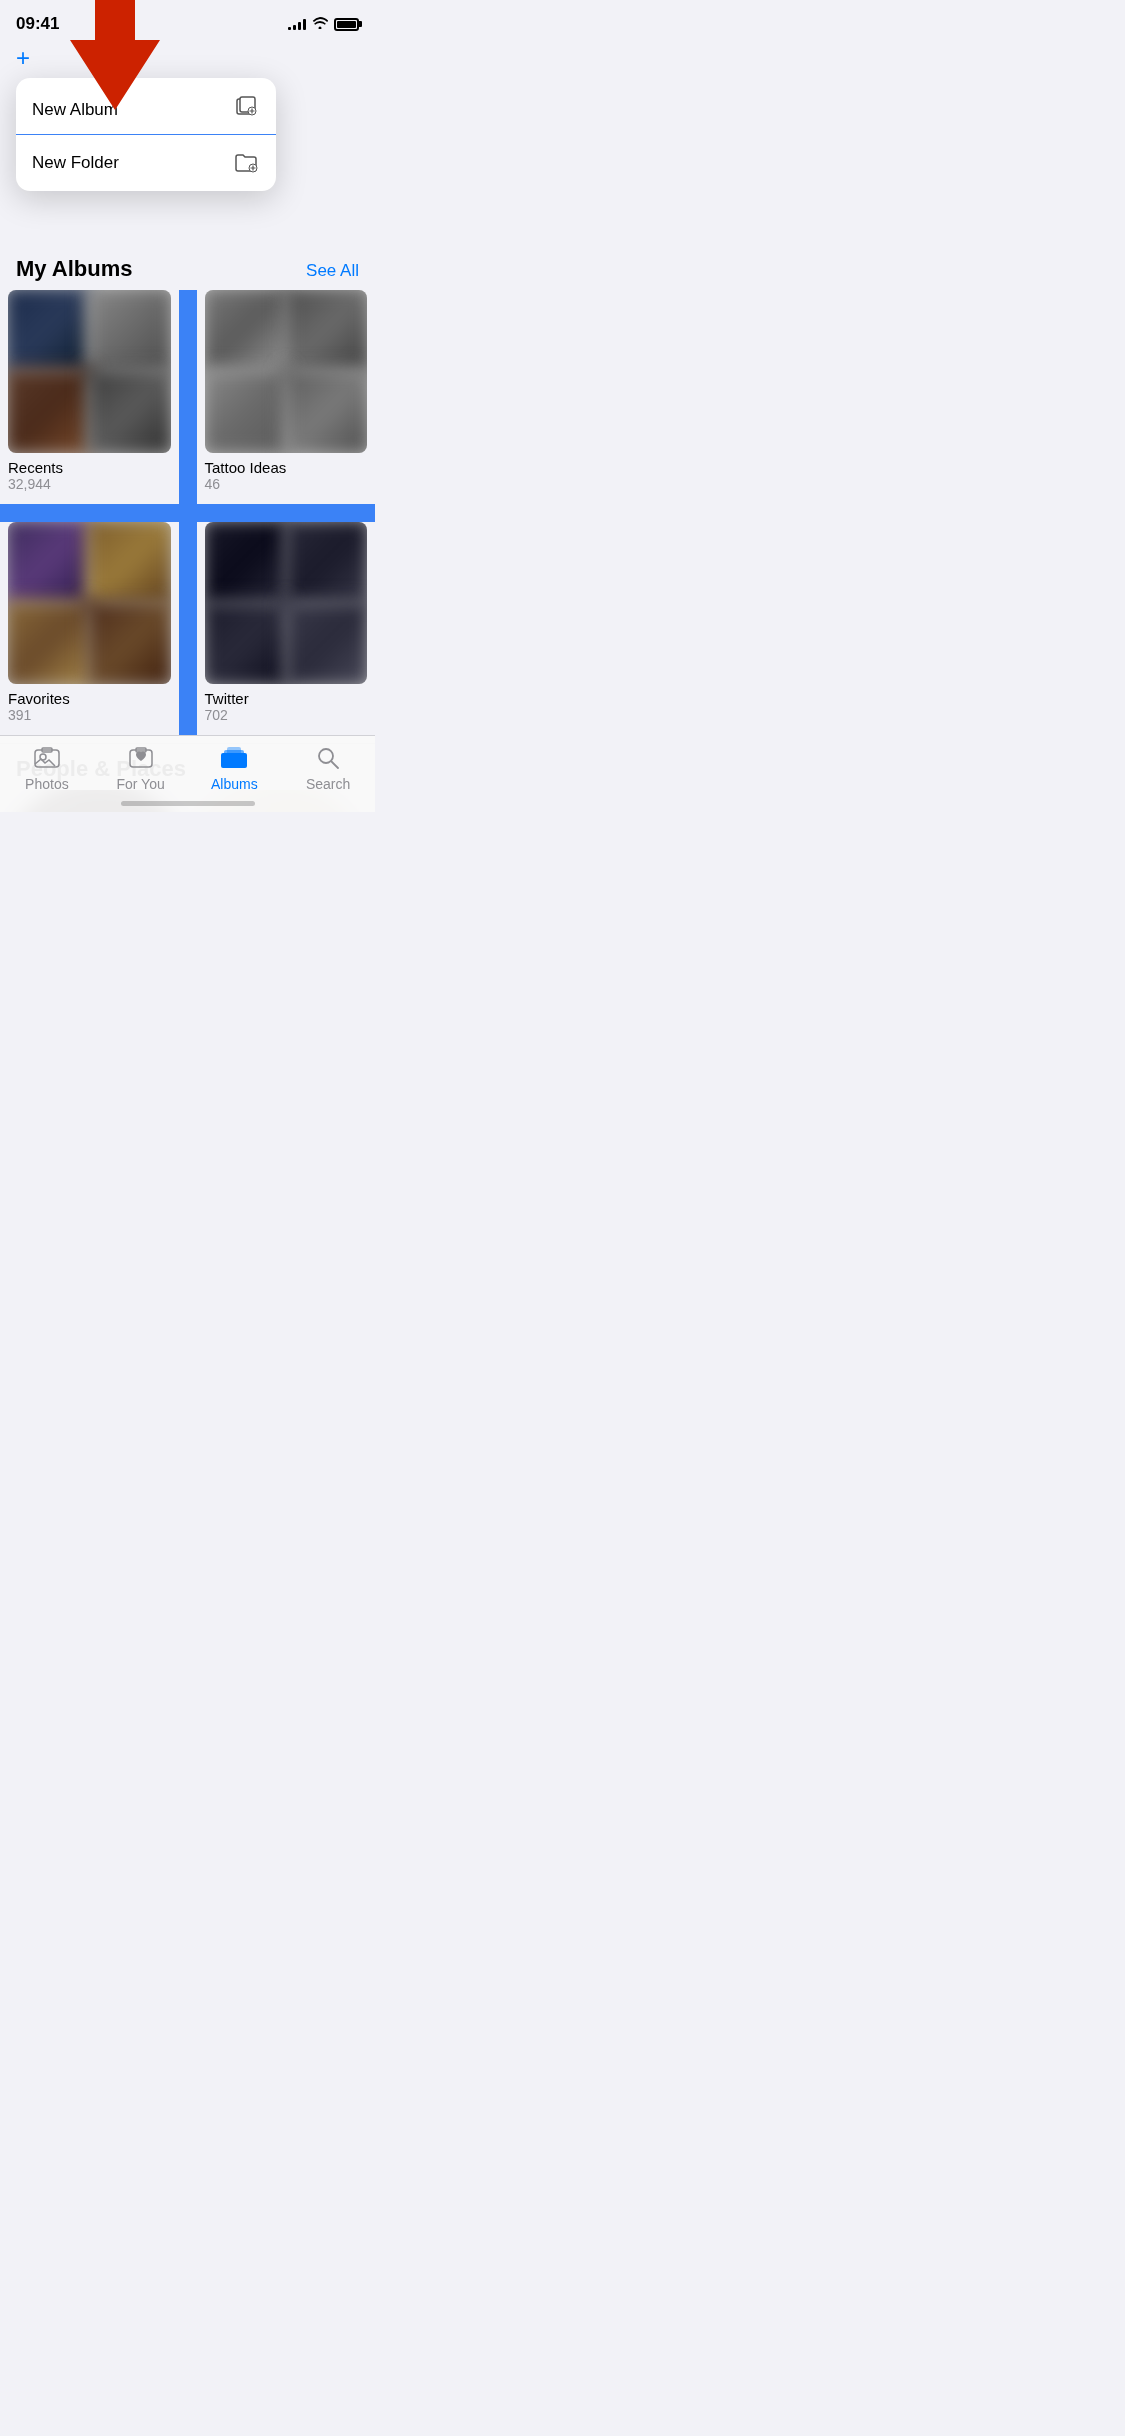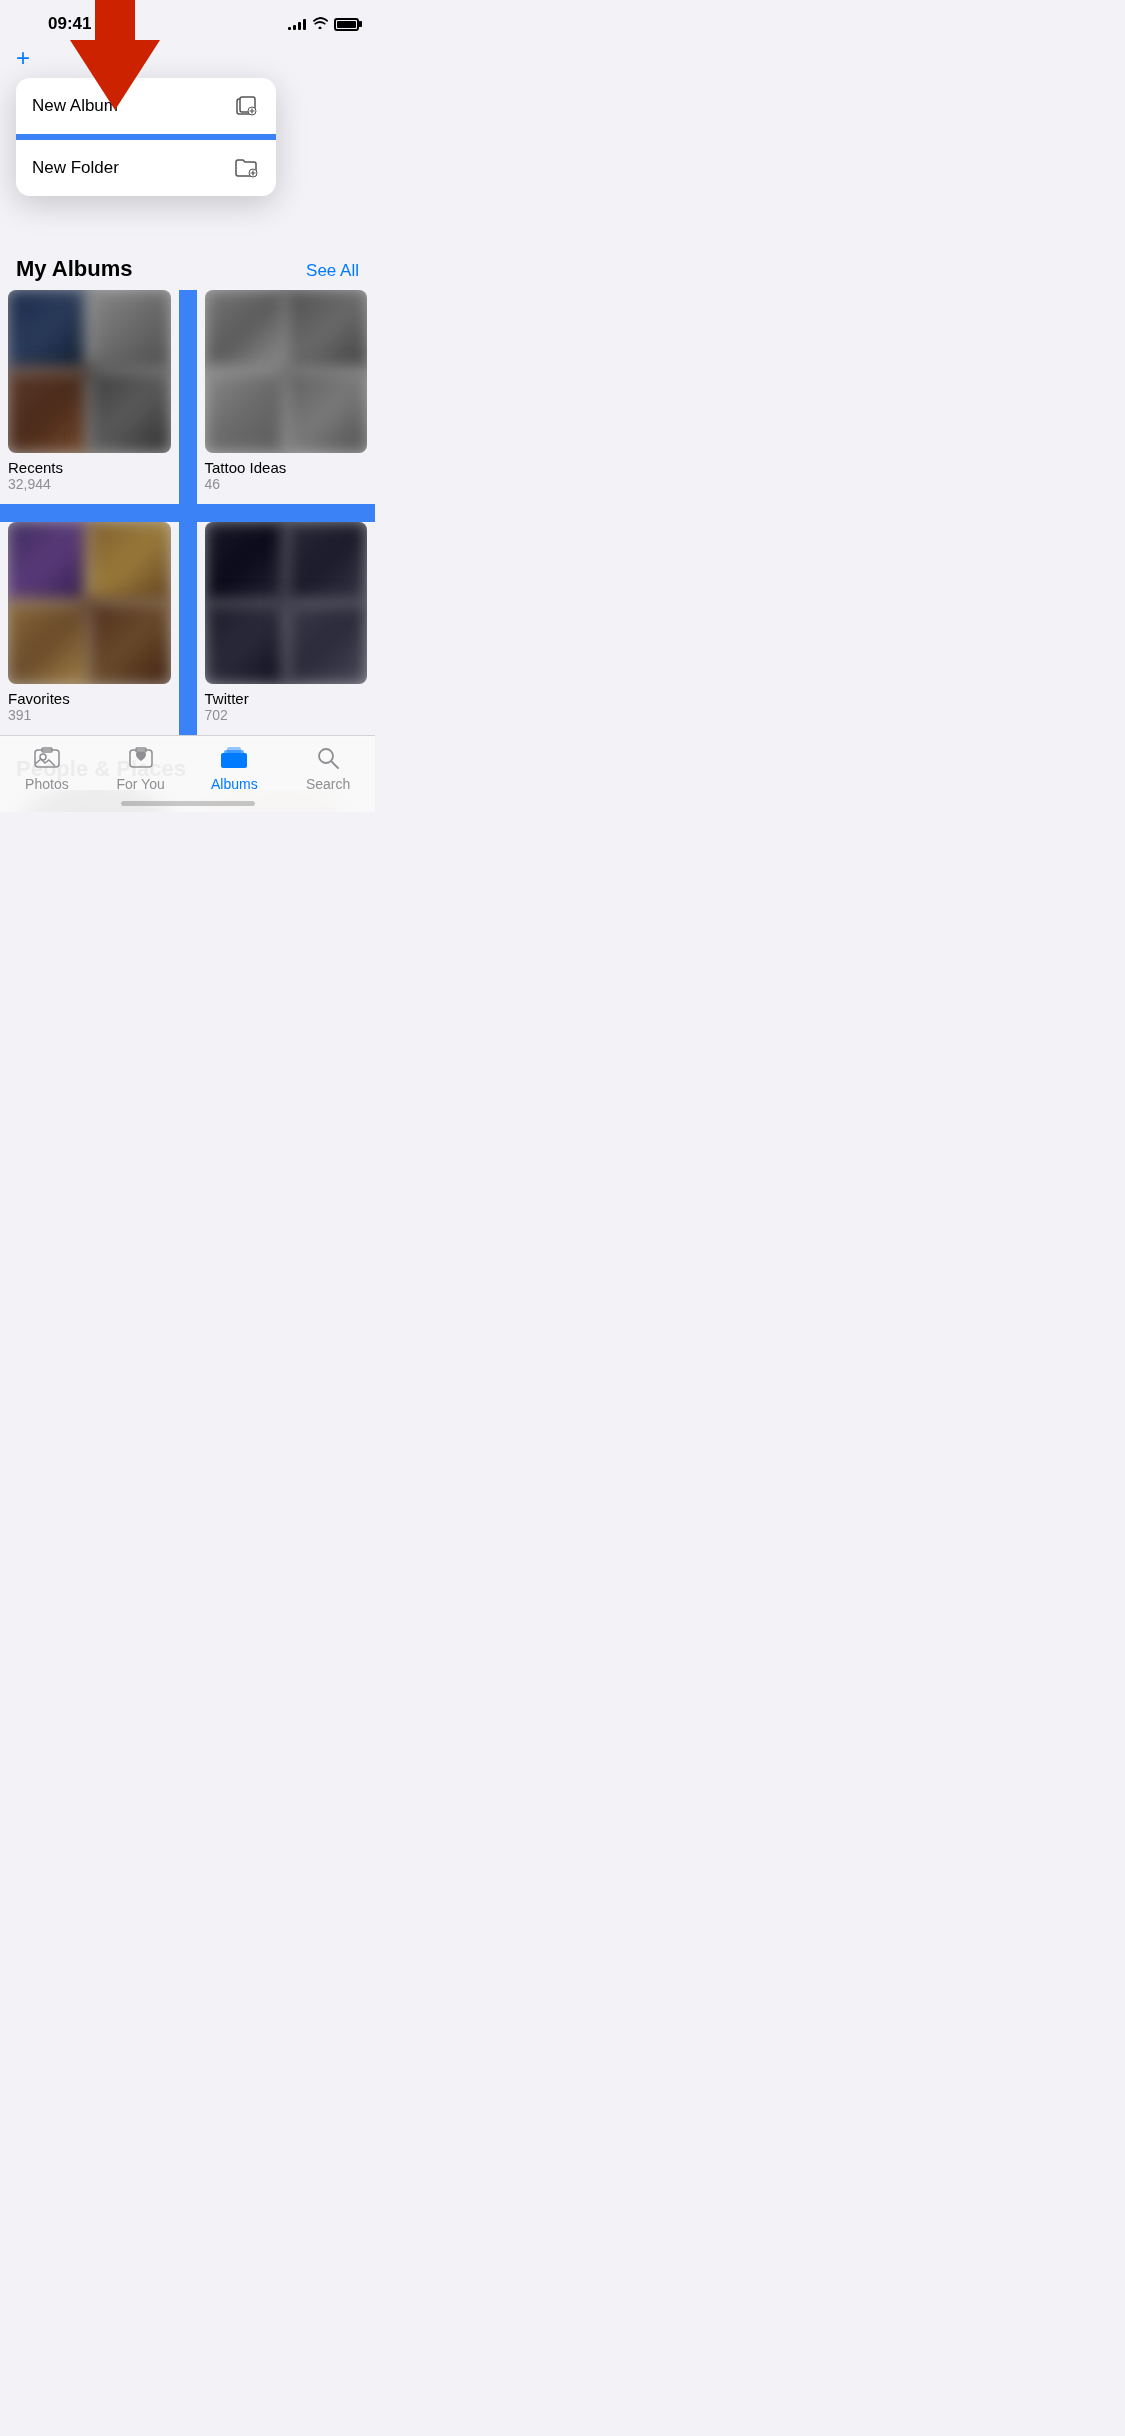--- a/index.html
+++ b/index.html
@@ -20,21 +20,20 @@
       justify-content: space-between;
       align-items: center;
       padding: 14px 16px 8px;
       background: #f2f2f7;
     }
 
     .status-time {
       font-size: 17px;
       font-weight: 600;
       color: #000;
-      margin-left: 32px;
     }
 
     .status-icons {
       display: flex;
       align-items: center;
       gap: 6px;
     }
 
     .signal-bars {
       display: flex;
@@ -115,21 +114,22 @@
 
     .dropdown-item {
       display: flex;
       justify-content: space-between;
       align-items: center;
       padding: 14px 16px;
       cursor: pointer;
     }
 
     .dropdown-item:first-child {
-      border-bottom: 6px solid #3b82f6;
+      border-bottom: 1px solid #3b82f6;
+      align-items: flex-end;
     }
 
     .dropdown-item-label {
       font-size: 17px;
       color: #000;
     }
 
     .dropdown-item-icon {
       width: 28px;
       height: 28px;

